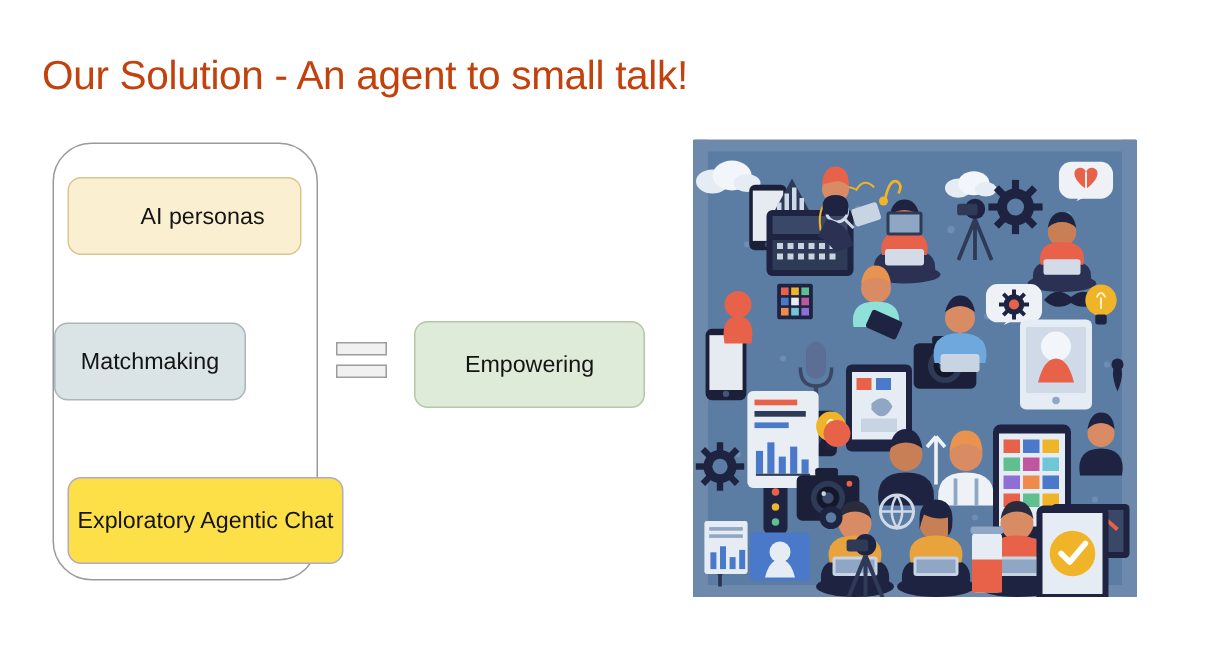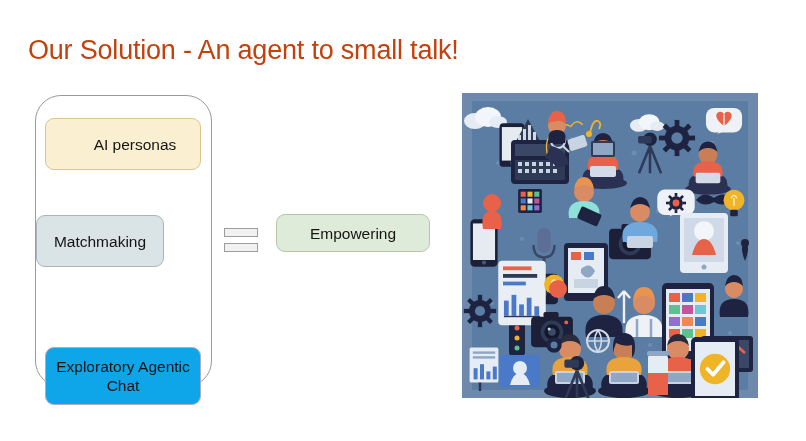--- a/index.html
+++ b/index.html
@@ -80,32 +80,31 @@
     top: 215px;
     width: 128px;
     height: 52px;
     background: #dae3e6;
     border-color: #a8b6ba;
   }
 
   #node-exploratory {
     left: 45px;
     top: 318px;
-    width: 156px;
+    width: 184px;
     height: 58px;
-    background: #0ea5e9;
+    background: #fde047;
     border-color: #b2a9c6;
-    margin-top: 29px;
   }
 
   #node-empowering {
     left: 276px;
     top: 214px;
     width: 154px;
-    height: 38px;
+    height: 58px;
     background: #dfebd9;
     border-color: #b2c8a8;
     flex-direction: column;
     align-items: center;
   }
   #node-empowering .line {
     display: block;
   }
 
   

